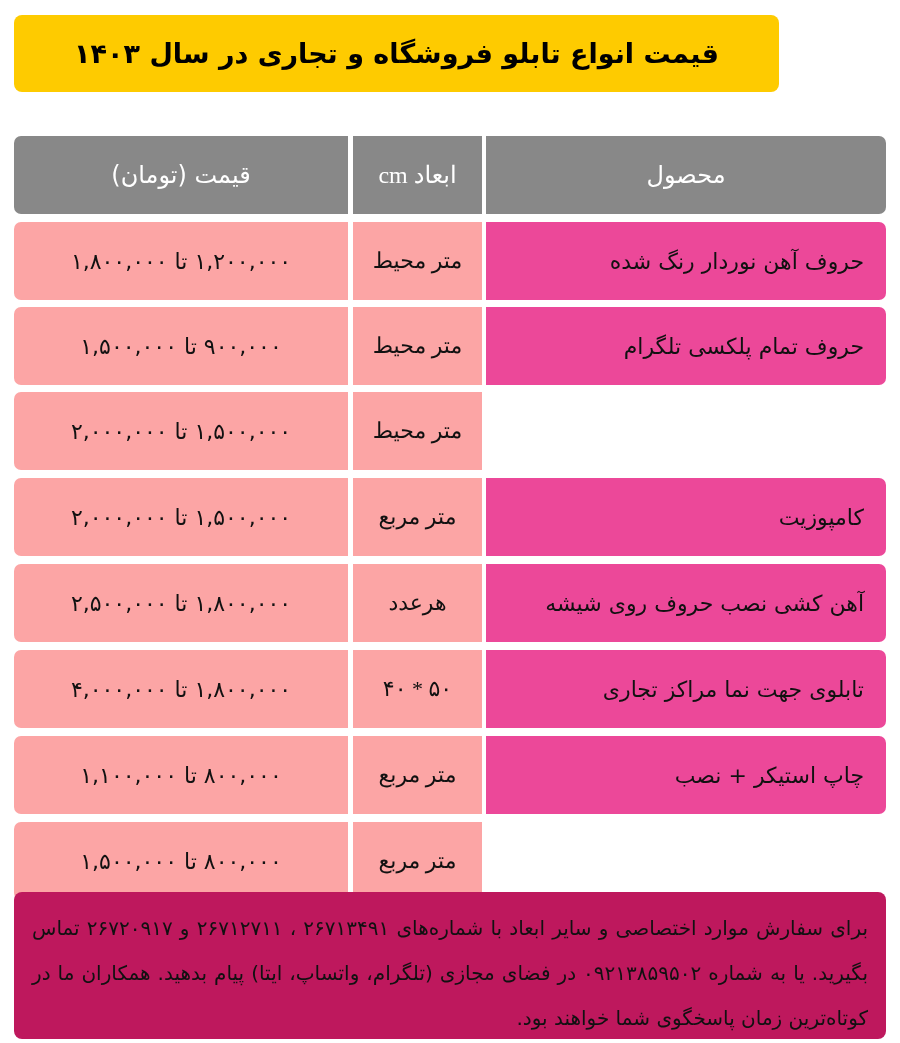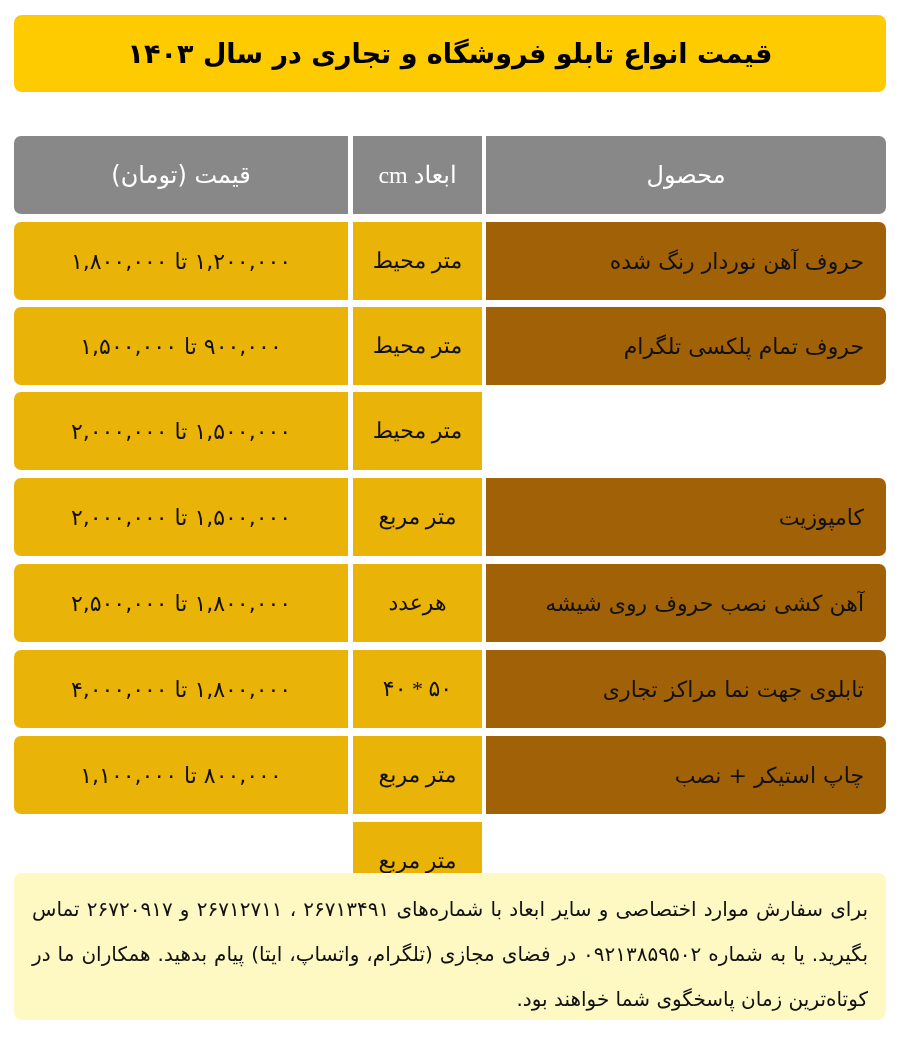--- a/index.html
+++ b/index.html
@@ -1,20 +1,20 @@
 <!DOCTYPE html>
 <html><head>
   <meta charset="utf-8">
   <style>
     * { box-sizing: border-box; margin: 0; padding: 0; }
     html, body { width: 900px; height: 1043px; background: #ffffff; overflow: hidden; }
     body { position: relative; font-family: "DejaVu Sans", sans-serif; direction: rtl; }
 
     .title {
-      position: absolute; left: 14px; top: 15px; width: 872px; height: 77px;
+      position: absolute; left: 14px; top: 15px; width: 765px; height: 77px;
       background: var(--yellow, #fecb00); border-radius: 8px;
       display: flex; align-items: center; justify-content: center;
       font-weight: bold; font-size: 27px; color: #000;
     }
 
     .row {
       position: absolute; left: 14px; width: 872px; height: 78px;
     }
     .cell {
       position: absolute; top: 0; height: 100%;
@@ -22,26 +22,26 @@
       font-size: 22px; color: #111; margin-top: 36px;
     }
     .cell.product { right: 0; width: 400px; border-radius: 0 7px 7px 0; justify-content: flex-start; padding-right: 22px; }
     .cell.dims { right: 404px; width: 129px; justify-content: center; font-family: Liberation Serif, serif; }
     .cell.price { right: 538px; width: 334px; border-radius: 7px 0 0 7px; justify-content: center; direction: rtl; }
 
     .header .cell { background: #888888; color: #ffffff; font-size: 24px; }
     .header .cell.product { justify-content: center; padding-right: 0; }
     .header .cell.dims { direction: rtl; }
 
-    .data .cell.product { background: #a16207; }
-    .data .cell.dims, .data .cell.price { background: #eab308; }
+    .data .cell.product { background: #ec4899; }
+    .data .cell.dims, .data .cell.price { background: #fca5a5; }
 
     .footer {
-      position: absolute; left: 14px; top: 873px; width: 872px; height: 147px;
-      background: #fef9c3; border-radius: 8px;
+      position: absolute; left: 14px; top: 892px; width: 872px; height: 147px;
+      background: #be185d; border-radius: 8px;
       padding: 14px 18px 0 18px;
       font-size: 20px; line-height: 45px; color: #111;
       text-align: justify; text-align-last: right;
     }
   </style>
 </head>
 <body>
 
 <div class="title">قیمت انواع تابلو فروشگاه و تجاری در سال ۱۴۰۳</div>
 
@@ -87,15 +87,16 @@
 </div>
 
 <div class="row data" style="top:700px;">
   <div class="cell product">چاپ استیکر + نصب</div>
   <div class="cell dims">متر مربع</div>
   <div class="cell price">۸۰۰,۰۰۰ تا ۱,۱۰۰,۰۰۰</div>
 </div>
 
 <div class="row data" style="top:786px;">
   <div class="cell dims">متر مربع</div>
+  <div class="cell price">۸۰۰,۰۰۰ تا ۱,۵۰۰,۰۰۰</div>
 </div>
 
 <div class="footer">برای سفارش موارد اختصاصی و سایر ابعاد با شماره‌های ۲۶۷۱۳۴۹۱ ، ۲۶۷۱۲۷۱۱ و ۲۶۷۲۰۹۱۷ تماس بگیرید. یا به شماره ۰۹۲۱۳۸۵۹۵۰۲ در فضای مجازی (تلگرام، واتساپ، ایتا) پیام بدهید. همکاران ما در کوتاه‌ترین زمان پاسخگوی شما خواهند بود.</div>
 
 </body></html>

